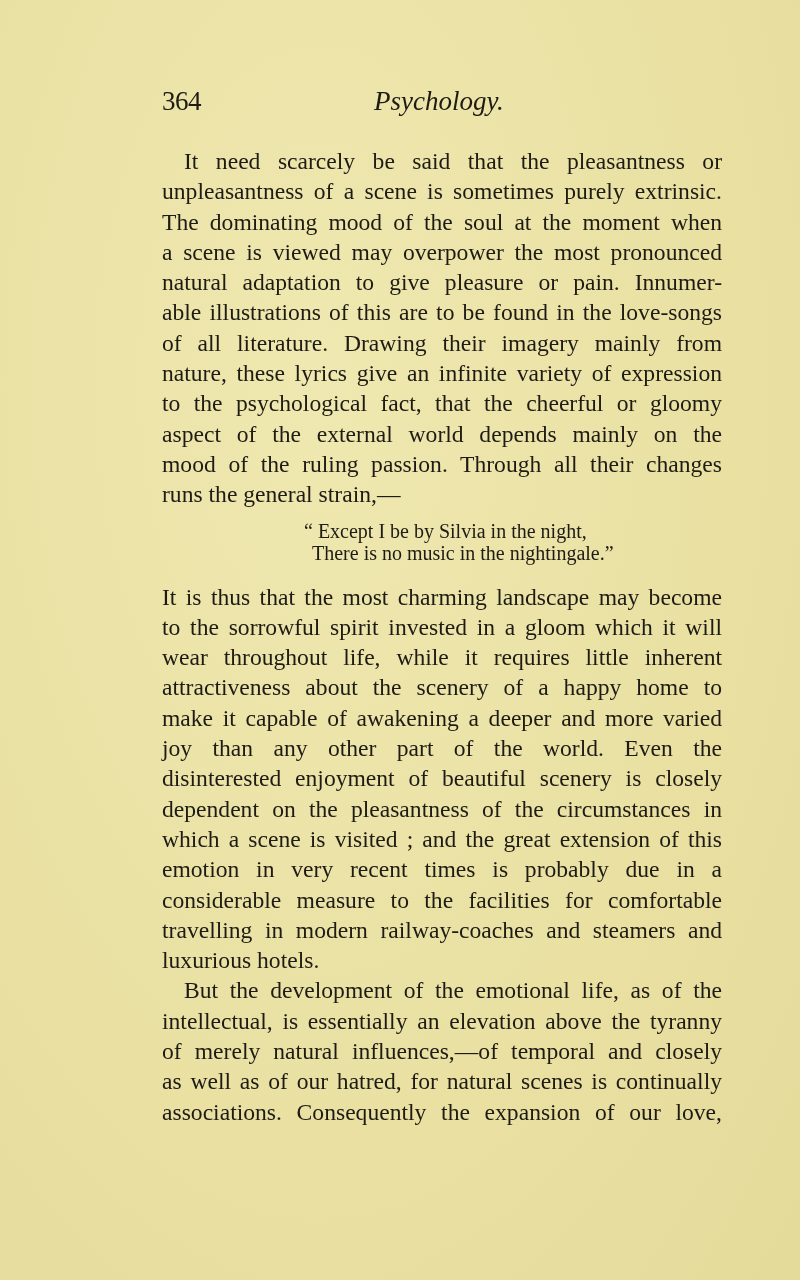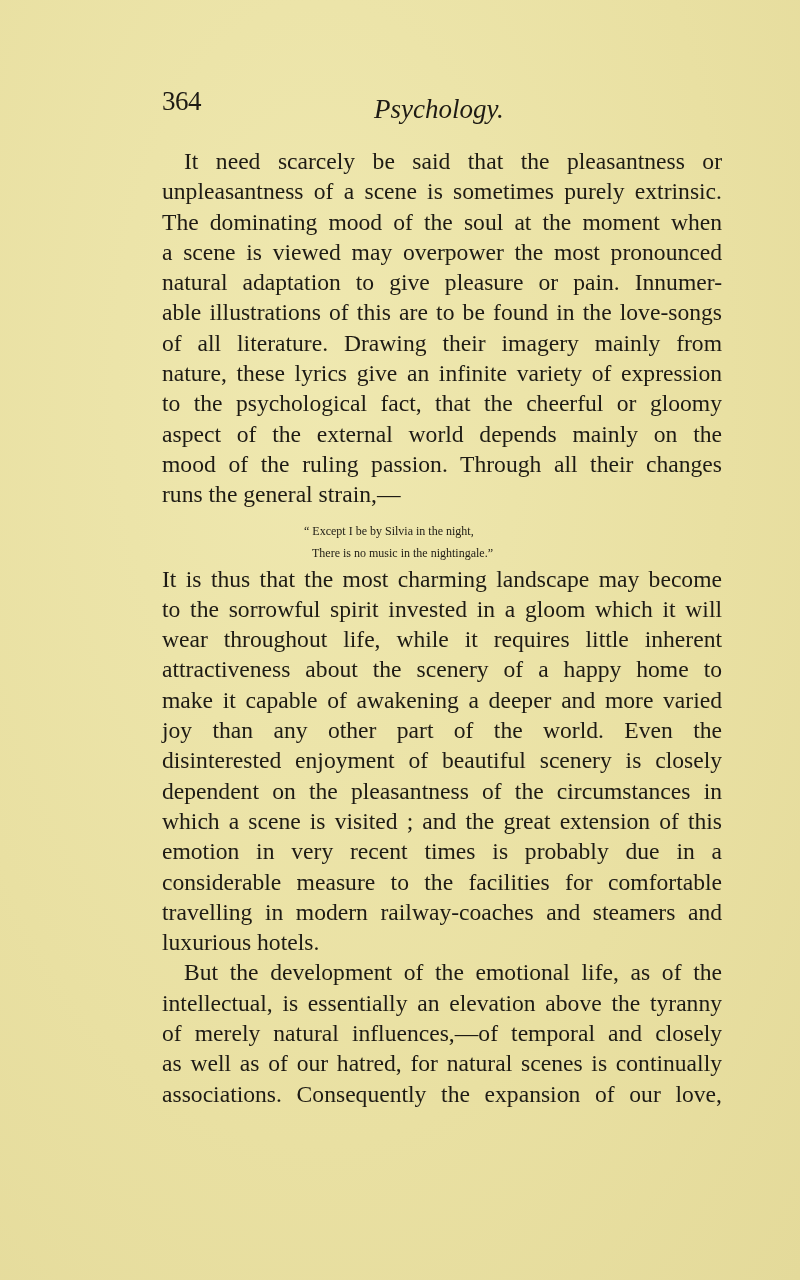--- a/index.html
+++ b/index.html
@@ -33,21 +33,21 @@
     .page-number {
       position: absolute;
       left: 0;
       top: 0;
       font-size: 27px;
       letter-spacing: -0.5px;
     }
     .running-title {
       position: absolute;
       left: 212px;
-      top: 8px;
+      top: 0;
       font-size: 27px;
       font-style: italic;
     }
     .text-block {
       position: absolute;
       left: 162px;
       top: 146px;
       width: 560px;
       font-size: 23.6px;
       line-height: 30.3px;
@@ -65,23 +65,23 @@
       height: 30.3px;
       font-family: Liberation Serif, serif;
     }
     .line.last {
       text-align-last: left;
     }
     .line.indent {
       padding-left: 22px;
     }
     .quote {
-      margin: 10px 0 0 0;
+      margin: 10px 0 18px 0;
       padding-left: 142px;
-      font-size: 12px;
+      font-size: 20px;
       line-height: 22px;
     }
     .quote .qline {
       display: block;
       white-space: nowrap;
     }
     .quote .qline.second {
       padding-left: 8px;
     }
   </style>

